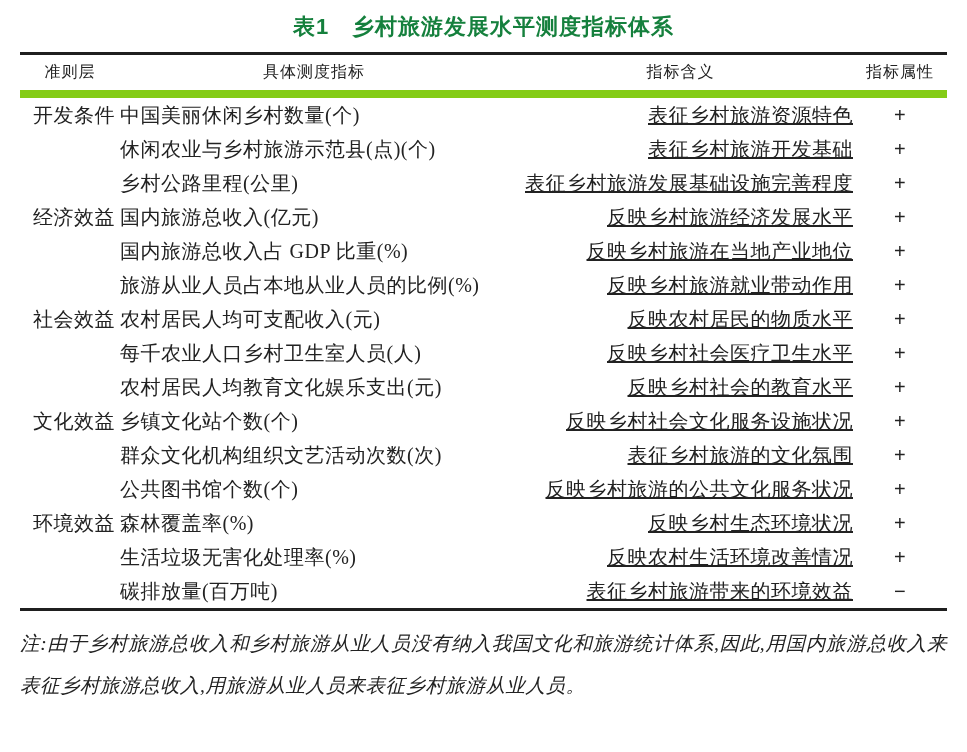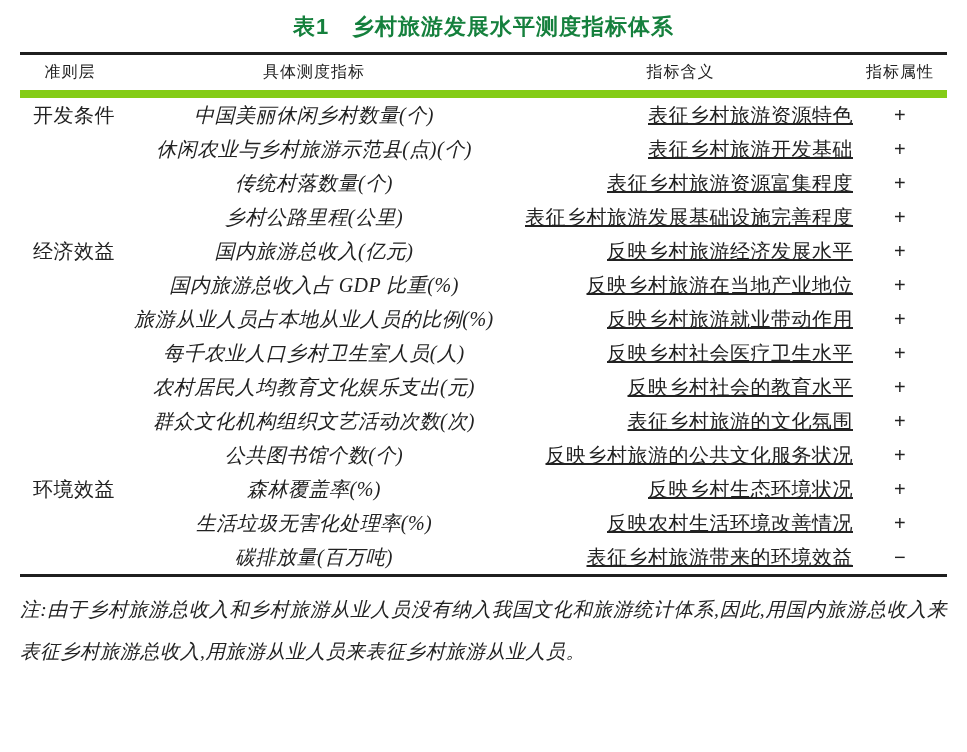--- a/index.html
+++ b/index.html
@@ -53,21 +53,21 @@
   tbody td {
     height: 34px;
     vertical-align: middle;
     padding: 0;
     letter-spacing: 0.5px;
     color: #222;
     white-space: nowrap;
     overflow: hidden;
   }
   tbody td.c0 { padding-left: 13px; text-align: left; }
-  tbody td.c1 { text-align: center; font-style: italic; }
+  tbody td.c1 { text-align: left; }
   tbody td.c2 { text-align: right; text-decoration: underline; }
   tbody td.c3 { text-align: center; font-family: "Liberation Sans", "DejaVu Sans", sans-serif; }
   .table-note {
     margin-top: 12px;
     font-size: 19.5px;
     line-height: 42px;
     text-align: justify;
     font-style: italic;
     letter-spacing: 0.5px;
     color: #222;
@@ -103,26 +103,20 @@
           <td class="c3">+</td>
         </tr>
         <tr>
           <td class="c0"></td>
           <td class="c1">休闲农业与乡村旅游示范县(点)(个)</td>
           <td class="c2">表征乡村旅游开发基础</td>
           <td class="c3">+</td>
         </tr>
         <tr>
           <td class="c0"></td>
-          <td class="c1">传统村落数量(个)</td>
-          <td class="c2">表征乡村旅游资源富集程度</td>
-          <td class="c3">+</td>
-        </tr>
-        <tr>
-          <td class="c0"></td>
           <td class="c1">乡村公路里程(公里)</td>
           <td class="c2">表征乡村旅游发展基础设施完善程度</td>
           <td class="c3">+</td>
         </tr>
         <tr>
           <td class="c0">经济效益</td>
           <td class="c1">国内旅游总收入(亿元)</td>
           <td class="c2">反映乡村旅游经济发展水平</td>
           <td class="c3">+</td>
         </tr>
@@ -132,29 +126,41 @@
           <td class="c2">反映乡村旅游在当地产业地位</td>
           <td class="c3">+</td>
         </tr>
         <tr>
           <td class="c0"></td>
           <td class="c1">旅游从业人员占本地从业人员的比例(%)</td>
           <td class="c2">反映乡村旅游就业带动作用</td>
           <td class="c3">+</td>
         </tr>
         <tr>
+          <td class="c0">社会效益</td>
+          <td class="c1">农村居民人均可支配收入(元)</td>
+          <td class="c2">反映农村居民的物质水平</td>
+          <td class="c3">+</td>
+        </tr>
+        <tr>
           <td class="c0"></td>
           <td class="c1">每千农业人口乡村卫生室人员(人)</td>
           <td class="c2">反映乡村社会医疗卫生水平</td>
           <td class="c3">+</td>
         </tr>
         <tr>
           <td class="c0"></td>
           <td class="c1">农村居民人均教育文化娱乐支出(元)</td>
           <td class="c2">反映乡村社会的教育水平</td>
+          <td class="c3">+</td>
+        </tr>
+        <tr>
+          <td class="c0">文化效益</td>
+          <td class="c1">乡镇文化站个数(个)</td>
+          <td class="c2">反映乡村社会文化服务设施状况</td>
           <td class="c3">+</td>
         </tr>
         <tr>
           <td class="c0"></td>
           <td class="c1">群众文化机构组织文艺活动次数(次)</td>
           <td class="c2">表征乡村旅游的文化氛围</td>
           <td class="c3">+</td>
         </tr>
         <tr>
           <td class="c0"></td>

